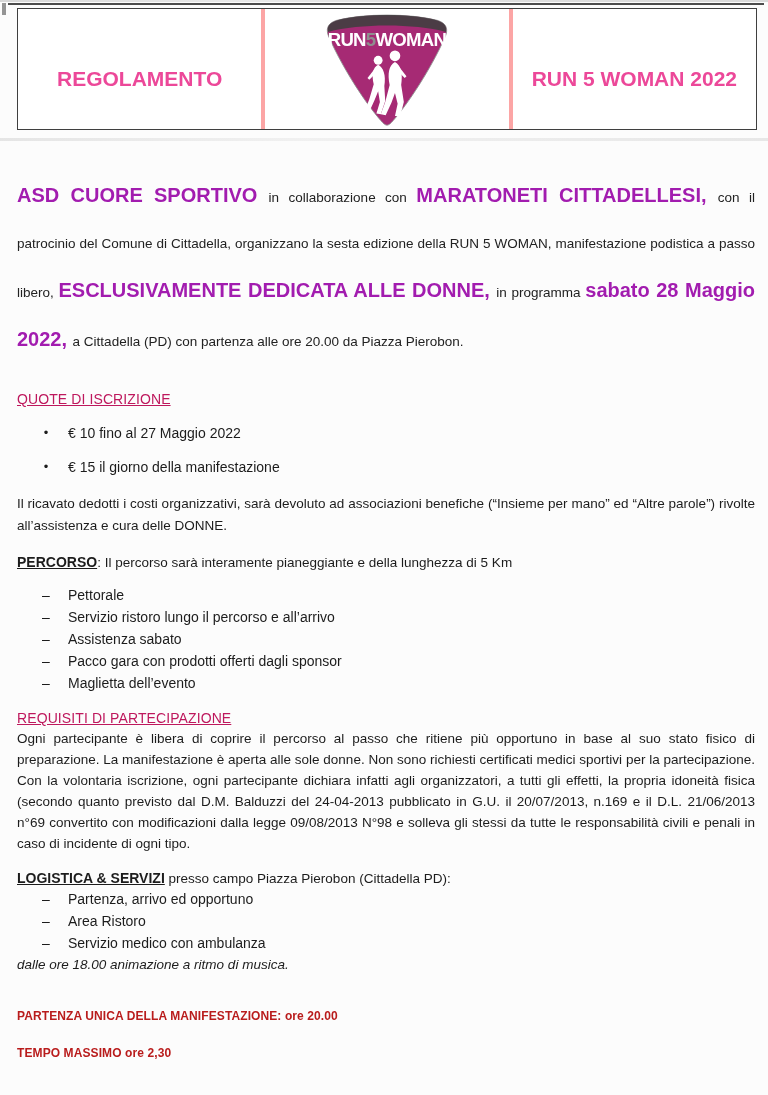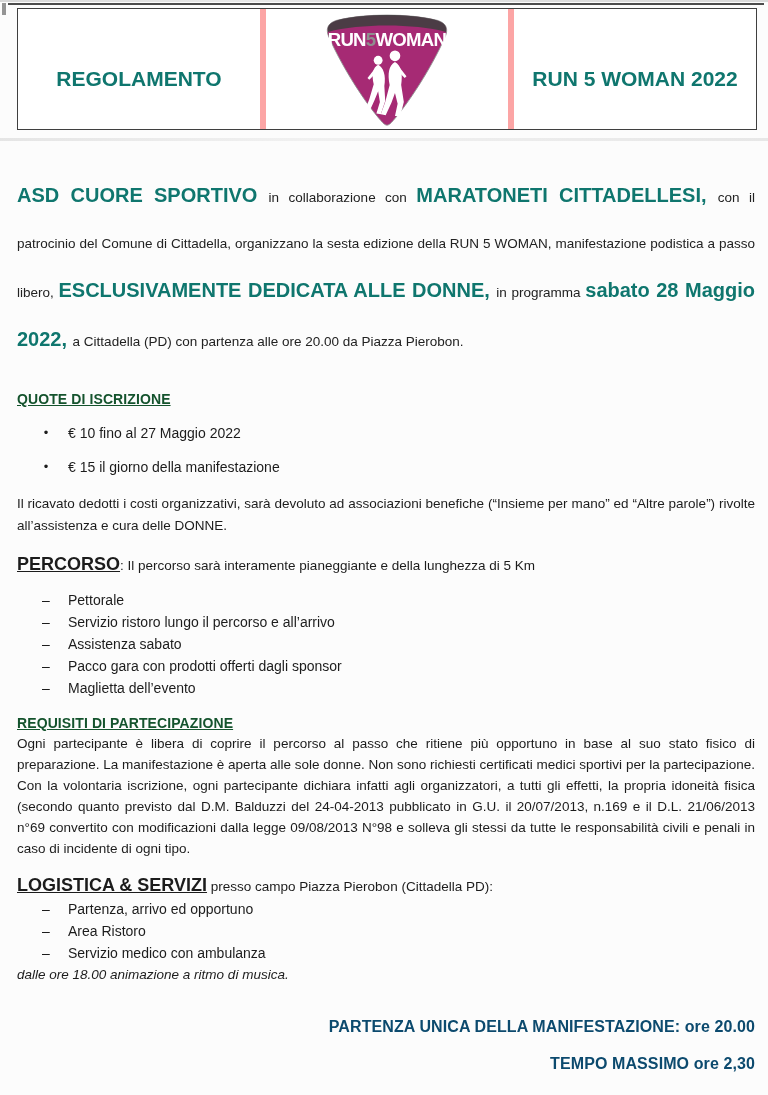--- a/index.html
+++ b/index.html
@@ -18,65 +18,65 @@
   .scan-corner { position:absolute; left:2px; top:3px; width:4px; height:12px; background:#6a6a6a; opacity:.7; }
 
   .top-rule { position:absolute; top:3px; left:8px; right:4px; height:2px; background:#4c4c4c; }
 
   
   .header-table {
     position:absolute; top:8px; left:17px; width:740px; height:122px;
     display:flex; border:1px solid #3f3f3f; background:#fff;
   }
   .hcell { flex:1; display:flex; align-items:center; justify-content:center; }
-  .hcell + .hcell { border-left:6px solid #fca5a5;align-items:center; }
-  .hcell-text { font-weight:bold; font-size:21px; letter-spacing:0; color:#0f766e;margin-top:19px; }
+  .hcell + .hcell { border-left:4px solid #fca5a5;align-items:center; }
+  .hcell-text { font-weight:bold; font-size:21px; letter-spacing:0; color:#ec4899;margin-top:19px; }
   .logo-wrap { display:flex; align-items:center; justify-content:center; padding-top:2px; }
   .logo-svg { width:124px; height:114px; display:block; }
 
   .content { position:absolute; top:130px; left:17px; right:13px; }
 
   .intro {
     margin-top:42px; text-align:justify;
     font-size:13.5px; line-height:46px; color:#222;
   }
-  .intro .big { font-size:20px; font-weight:bold; color:#0f766e; }
+  .intro .big { font-size:20px; font-weight:bold; color:#a21caf; }
 
   .sec-heading {
-    font-size:14px; font-weight:bold; text-decoration:underline;
-    color:#14532d; letter-spacing:.1px;
+    font-size:14px; font-weight:normal; text-decoration:underline;
+    color:#be185d; letter-spacing:.1px;
   }
   .quote-heading { margin-top:26px; }
 
   .blist { margin-top:18px; }
   .blist .li { display:flex; font-size:14px; margin-bottom:18px; }
   .blist .marker { width:18px; margin-left:20px; margin-right:13px; text-align:center; font-size:13px; }
 
   .note {
     text-align:justify; font-size:13.5px; line-height:22px;
   }
 
   .inline-line { margin-top:16px; font-size:13.5px; }
-  .inline-line .lbl { font-size:18px; font-weight:bold; text-decoration:underline; }
+  .inline-line .lbl { font-size:14px; font-weight:bold; text-decoration:underline; }
   .percorso-line { margin-top:17px; }
 
   .servizi-heading { margin-top:18px; }
   .dlist { margin-top:14px; }
   .dlist .li { display:flex; font-size:14px; line-height:22px; }
   .dlist .marker { width:18px; margin-left:20px; margin-right:13px; text-align:center; }
 
   .requisiti-heading { margin-top:16px; }
   .requisiti-body { margin-top:2px; text-align:justify; font-size:13.5px; line-height:21px; }
 
   .logistica-line { margin-top:16px; }
   .logistica-list { margin-top:2px; }
   .logistica-footer { font-size:13.5px; line-height:22px;font-style:italic; }
 
   .final-block { margin-top:22px; }
-  .final-line { font-size:16px; font-weight:bold; line-height:37px; color:#0c4a6e; letter-spacing:.1px;text-align:right; }
+  .final-line { font-size:12px; font-weight:bold; line-height:37px; color:#b91c1c; letter-spacing:.1px; }
 </style>
 </head>
 <body>
 
 <div class="scan-top"></div>
 <div class="scan-corner"></div>
 <div class="top-rule"></div>
 <div class="scan-under-table"></div>
 
 <div class="header-table">

